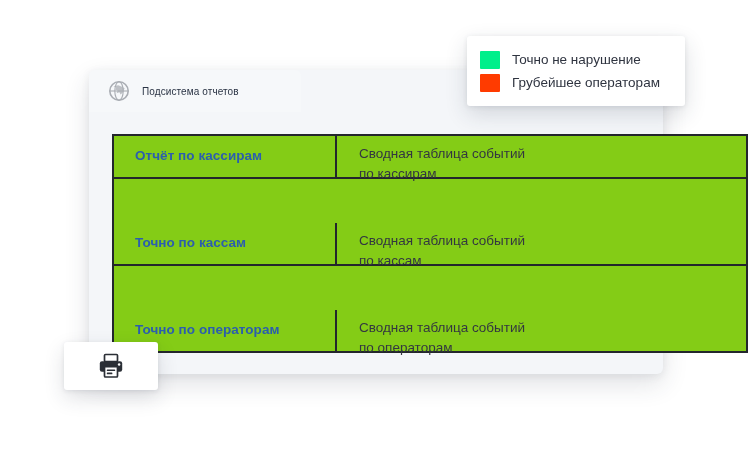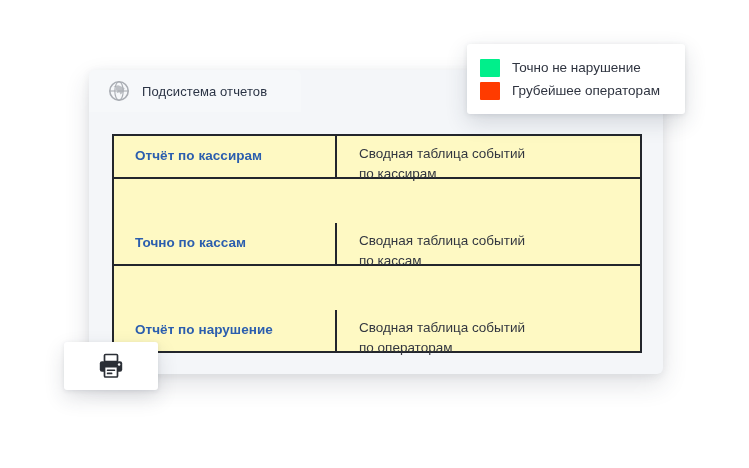--- a/index.html
+++ b/index.html
@@ -52,36 +52,36 @@
     padding-left: 19px;
   }
   .tab-globe {
     width: 22px;
     height: 22px;
     flex: 0 0 22px;
     display: block;
   }
   .tab-label {
     margin-left: 12px;
-    font-size: 13px;
+    font-size: 10px;
     color: #2b3445;
     letter-spacing: 0.1px;
     white-space: nowrap;
   }
 
   
   .report-table {
     position: absolute;
     left: 112px;
     top: 134px;
-    width: 530px;
+    width: 636px;
     height: 219px;
     border: 2px solid #23262c;
     box-sizing: border-box;
-    background: #fef9c3;
+    background: #84cc16;
     display: flex;
     flex-direction: column;
     gap: 44px;
   }
   .rt-row {
     display: flex;
     flex: 1 1 0;
     min-height: 0;
     border-bottom: 2px solid #23262c;
   }
@@ -114,21 +114,21 @@
     font-size: 13.5px;
     color: #333740;
     line-height: 1.42;
     white-space: pre-line;
   }
 
   
   .legend {
     position: absolute;
     left: 467px;
-    top: 44px;
+    top: 36px;
     width: 218px;
     height: 70px;
     background: #ffffff;
     border-radius: 3px;
     box-shadow: 0 8px 22px rgba(40, 50, 70, 0.16),
                 0 1px 5px rgba(40, 50, 70, 0.10);
     padding: 12px 16px 0 0;
     box-sizing: border-box;
   }
   .legend-row {
@@ -207,21 +207,21 @@
         <span>Точно по кассам</span>
       </div>
       <div class="rt-cell-desc">
         <span>Сводная таблица событий
 по кассам</span>
       </div>
     </div>
 
     <div class="rt-row">
       <div class="rt-cell-name">
-        <span>Отчёт по нарушение</span>
+        <span>Точно по операторам</span>
       </div>
       <div class="rt-cell-desc">
         <span>Сводная таблица событий
 по операторам</span>
       </div>
     </div>
 
   </div>
 
   <div class="legend">

